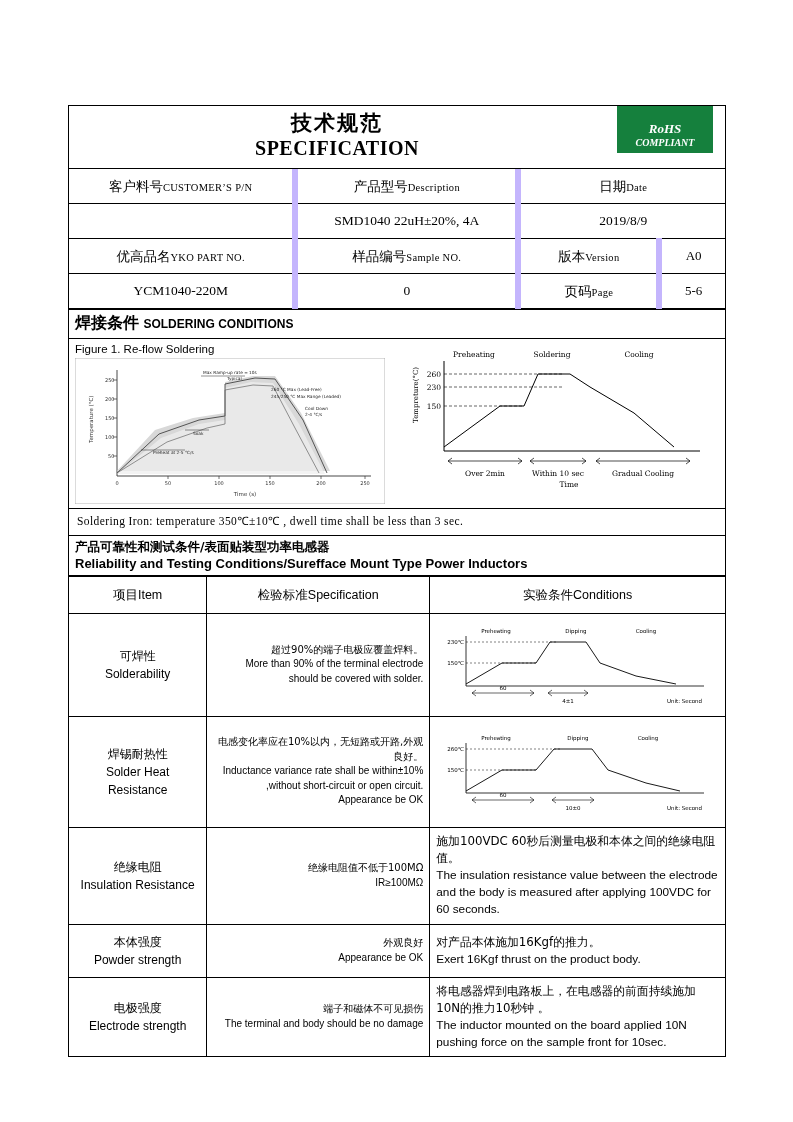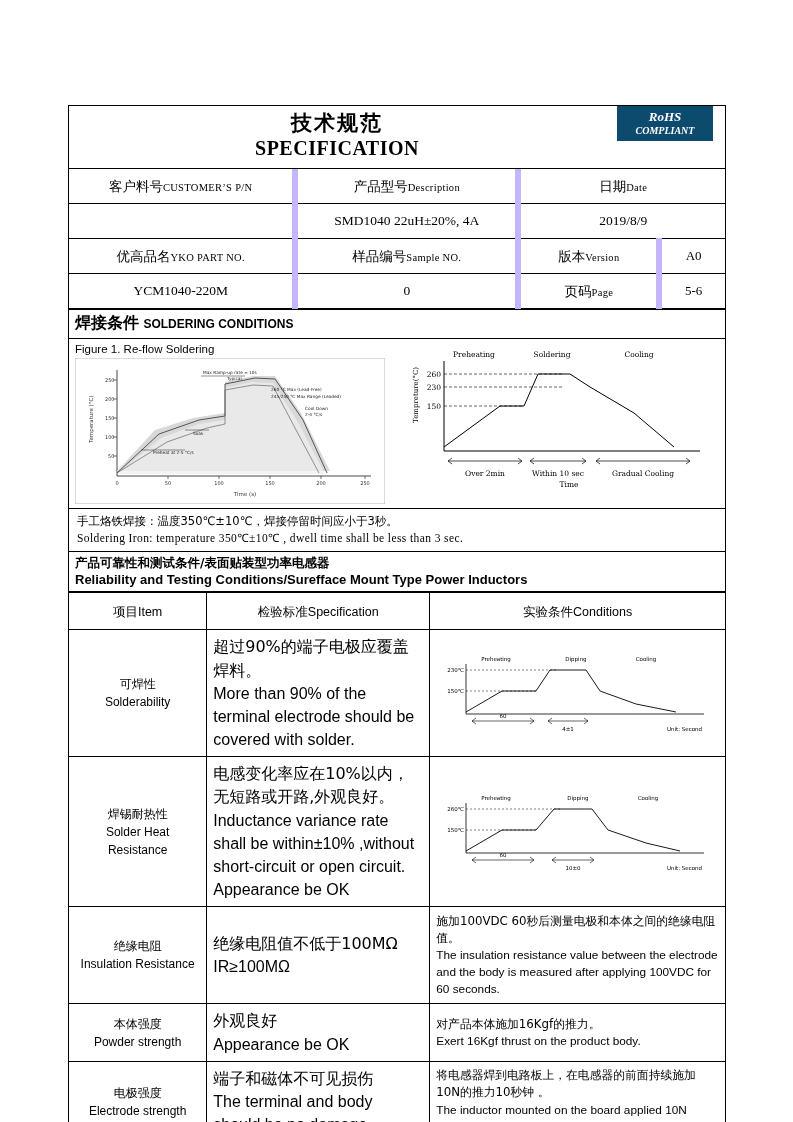--- a/index.html
+++ b/index.html
@@ -48,25 +48,25 @@
     letter-spacing: 0.5px;
     line-height: 1.2;
   }
   .rohs-wrap {
     width: 120px;
     display: flex;
     align-items: center;
     justify-content: center;
   }
   .rohs {
-    background: #0c4a6e;
+    background: #15803d;
     color: #fff;
     width: 92px;
     text-align: center;
-    padding: 4px 2px 5px;
+    padding: 16px 2px 5px;
     font-family: "Liberation Serif", serif;
     font-style: italic;
     font-weight: bold;
     line-height: 1.15;
   }
   .rohs .l1 { font-size: 13px; }
   .rohs .l2 { font-size: 10px; }
 
   
   table.info {
@@ -202,22 +202,22 @@
     font-family: "Liberation Sans", sans-serif;
     font-size: 12.5px;
   }
   .item-cell {
     text-align: center;
     font-size: 12px;
     line-height: 1.5;
   }
   .item-cell .cn { font-family: "DejaVu Sans", sans-serif; }
   .spec-cell {
-    text-align: left;
-    font-size: 16px;
+    text-align: right;
+    font-size: 10px;
     line-height: 1.45;
   }
   .spec-cell .cn { font-family: "DejaVu Sans", sans-serif; }
   .cond-cell {
     font-size: 11.8px;
     line-height: 1.45;
   }
   .cond-cell .cn { font-family: "DejaVu Sans", sans-serif; }
   .cond-graphic { padding: 2px 2px 2px 6px; }
 </style>
@@ -401,21 +401,20 @@
             <text x="154" y="133">Within 10 sec</text>
             <text x="239" y="133">Gradual Cooling</text>
             <text x="165" y="144">Time</text>
           </g>
         </svg>
       </div>
     </div>
   </div>
 
   <div class="solder-note">
-    <div class="cn">手工烙铁焊接：温度350℃±10℃，焊接停留时间应小于3秒。</div>
     <div class="en">Soldering Iron: temperature 350℃±10℃ , dwell time shall be less than 3 sec.</div>
   </div>
 
   <div class="rel-head">
     <span class="cn">产品可靠性和测试条件/表面贴装型功率电感器</span>
     <span class="en">Reliability and Testing Conditions/Surefface Mount Type Power Inductors</span>
   </div>
 
   <table class="rel">
     <colgroup>

